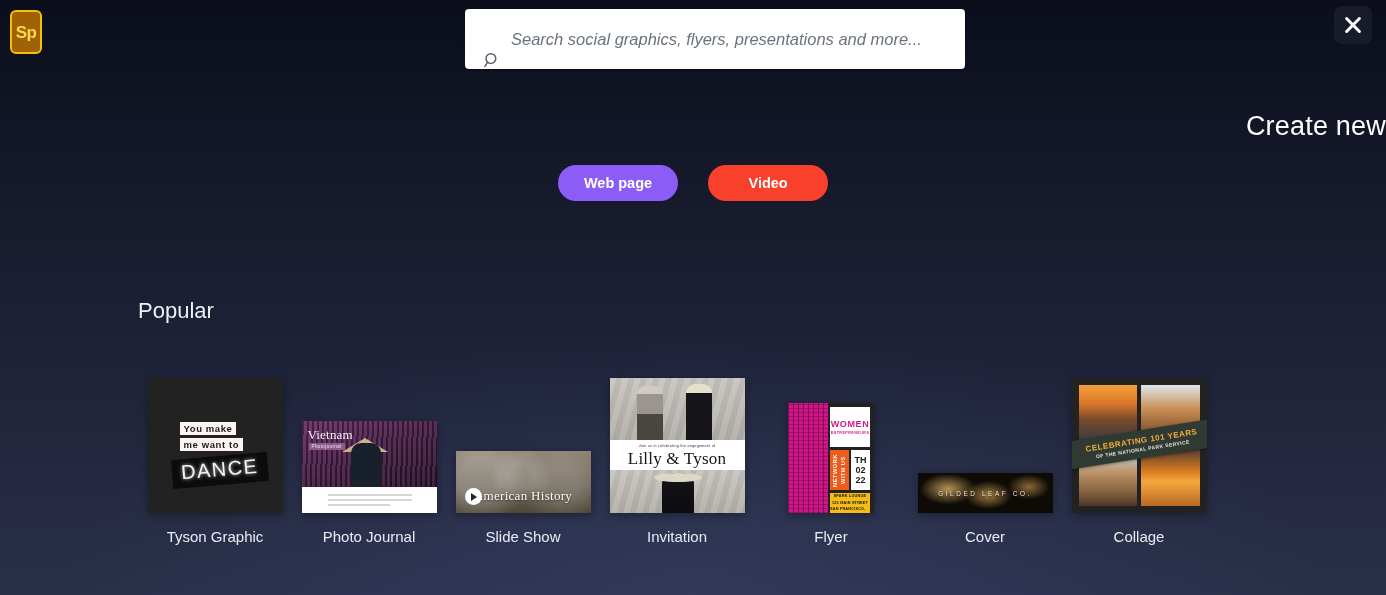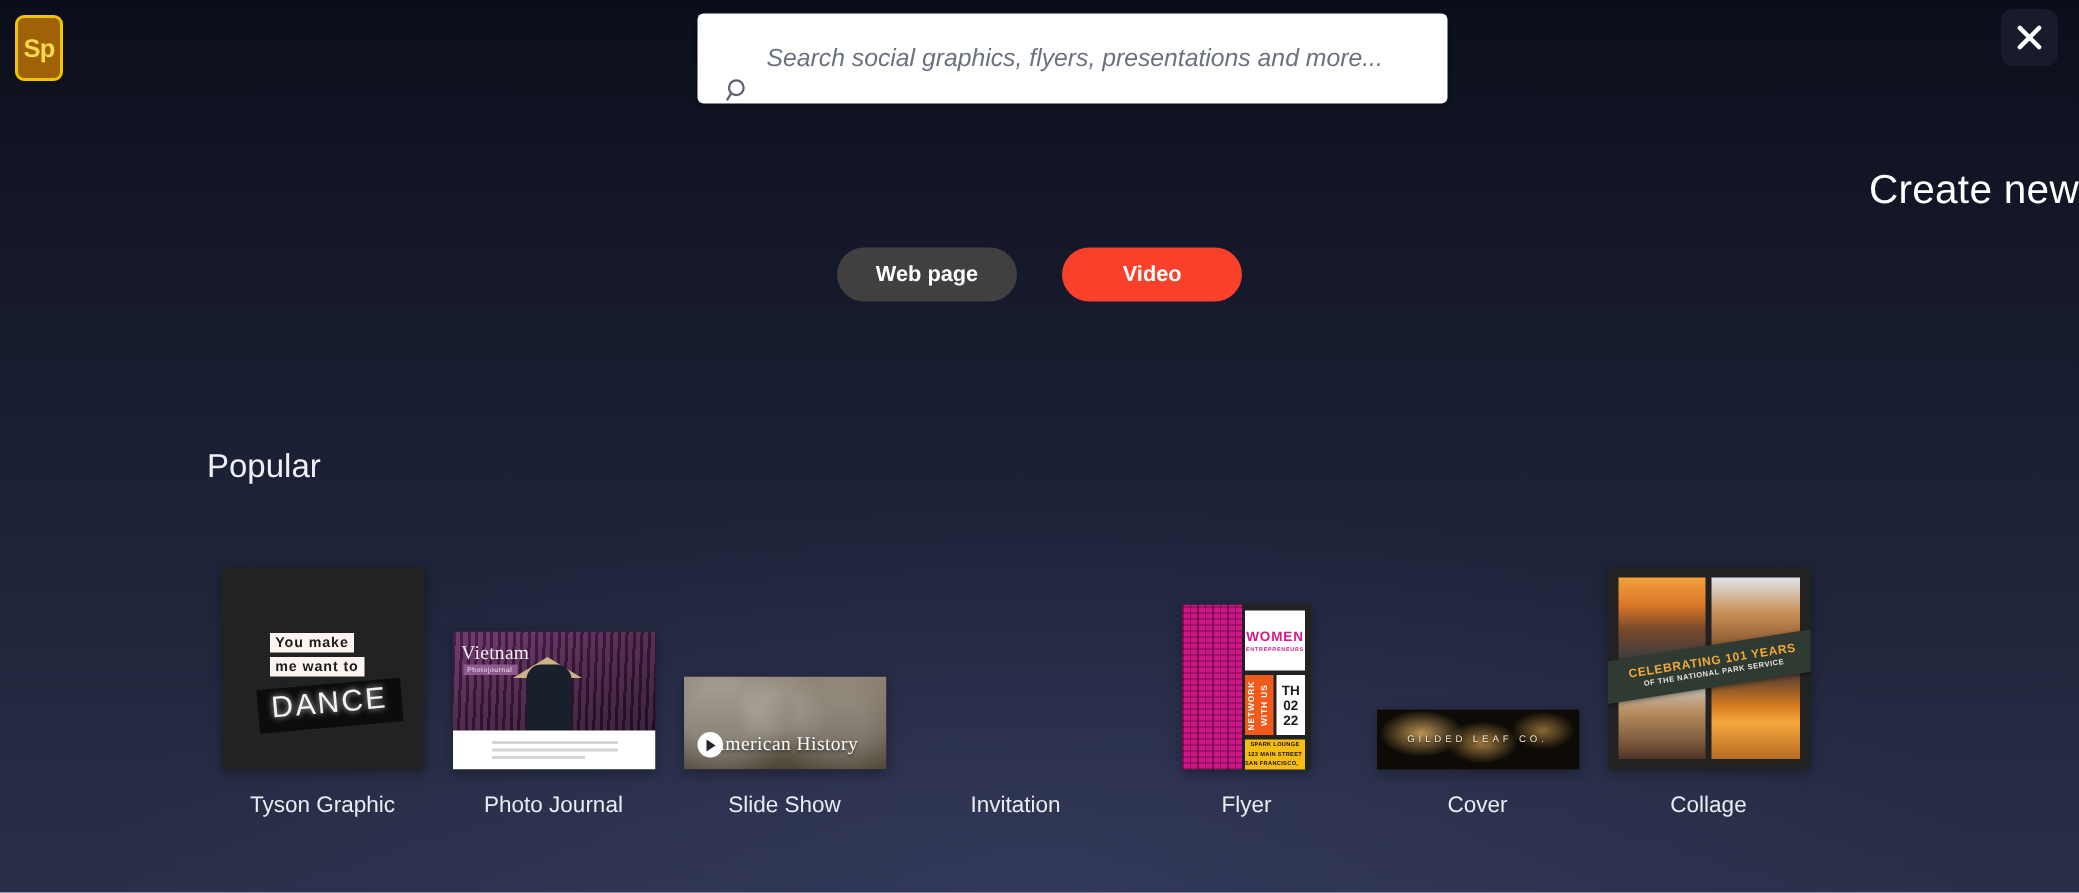--- a/index.html
+++ b/index.html
@@ -64,21 +64,21 @@
   }
   .pill {
     height: 36px; border-radius: 18px; border: none;
     color: #ffffff; font-size: 14.5px; font-weight: 700;
     font-family: "Liberation Sans", sans-serif;
     cursor: pointer; padding: 0 26px;
     display: flex; align-items: center; justify-content: center;
     min-width: 120px;
   }
   .pill.graphic  { background: #18bf4a; }
-  .pill.webpage  { background: #404040; }
+  .pill.webpage  { background: #8b5cf6; }
   .pill.video    { background: #f8402a; }
 
   
   .popular-title {
     position: absolute; left: 138px; top: 298px;
     color: #eef0f6; font-size: 22px; font-weight: 400;
   }
   .cards {
     position: absolute; left: 138px; top: 360px;
     width: 1110px; height: 185px;
@@ -386,20 +386,31 @@
   <div class="card c-slide">
     <div class="thumb t-slide">
       <div class="ss-bg"></div>
       <div class="ss-title">American History</div>
       <div class="ss-play"></div>
     </div>
     <div class="cap">Slide Show</div>
   </div>
 
   <div class="card c-invite">
+    <div class="thumb t-invite">
+      <div class="iv-top"></div>
+      <div class="iv-man"></div>
+      <div class="iv-woman"></div>
+      <div class="iv-bot"></div>
+      <div class="iv-lady"></div>
+      <div class="iv-lady-hat"></div>
+      <div class="iv-band"></div>
+      <div class="iv-small">Join us in celebrating the engagement of</div>
+      <div class="iv-names">Lilly &amp; Tyson</div>
+    </div>
     <div class="cap">Invitation</div>
   </div>
 
   <div class="card c-flyer">
     <div class="thumb t-flyer">
       <div class="fl-left"></div>
       <div class="fl-white">
         <div class="fl-women">WOMEN</div>
         <div class="fl-ent">ENTREPRENEURS</div>
       </div>

